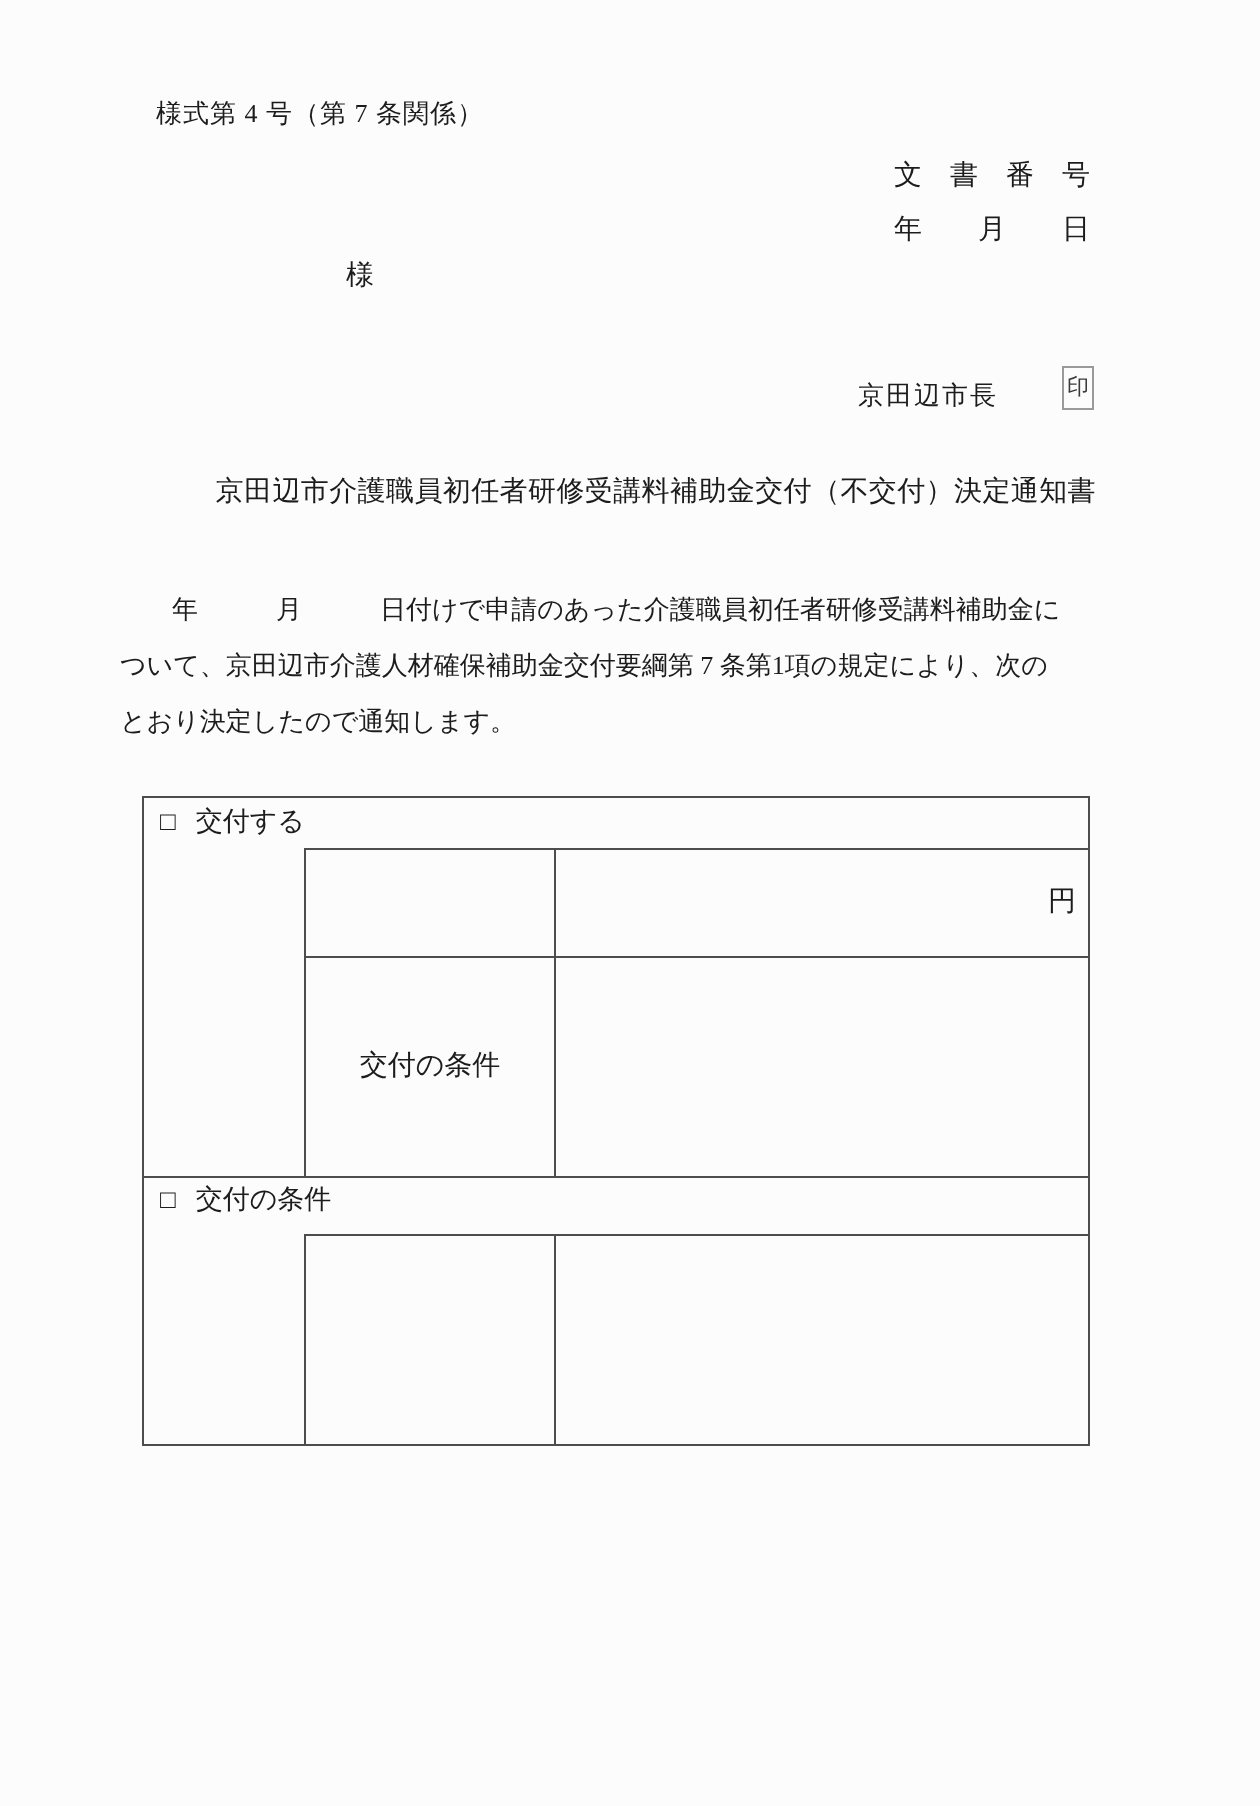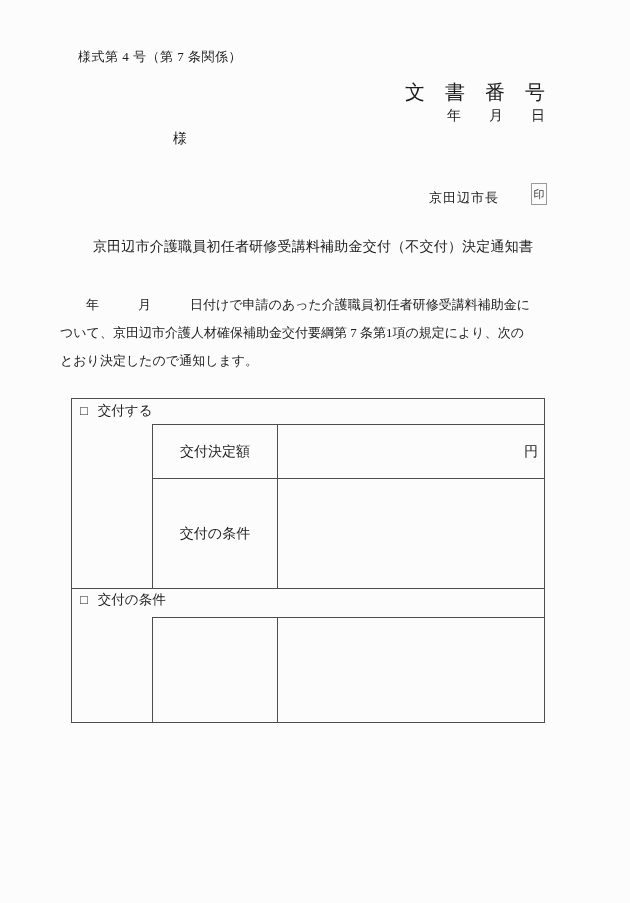--- a/index.html
+++ b/index.html
@@ -6,31 +6,31 @@
   .page{
     position:relative;
     width:630px;height:903px;
     background:#fcfcfc;
     color:#1c1c1c;
     font-family:"Liberation Serif","DejaVu Serif",serif;
     overflow:hidden;
   }
   .abs{position:absolute;line-height:1;}
   .form-number{left:78px;top:50px;font-size:13px;letter-spacing:.5px;}
-  .doc-number{right:85px;top:82px;font-size:20px;}
+  .doc-number{right:85px;top:82px;font-size:14px;}
   .date-line{right:85px;top:109px;font-size:14px;}
   .addressee{left:173px;top:132px;font-size:14px;}
   .sender{left:397px;top:191px;font-size:13px;letter-spacing:1px;margin-left:32px;}
   .seal-box{
     left:531px;top:183px;width:14px;height:20px;
     border:1px solid #9a9a9a;
     display:flex;align-items:center;justify-content:center;
     font-size:11px;color:#3a3a3a;
   }
-  .doc-title{left:78px;top:240px;width:470px;text-align:center;font-size:14px;letter-spacing:.2px;}
+  .doc-title{left:78px;top:240px;width:470px;text-align:right;font-size:14px;letter-spacing:.2px;}
   .body-text{left:60px;top:291px;width:540px;font-size:13px;}
   .body-text .line{line-height:28px;white-space:pre;}
   
   .tbl{
     left:71px;top:398px;width:474px;height:325px;
     border:1px solid #4d4d4d;
     box-sizing:border-box;
     font-size:14px;
   }
   .tbl .ln{position:absolute;background:#4d4d4d;}
@@ -91,21 +91,20 @@
     <div class="ln h1"></div>
     <div class="ln h2"></div>
     <div class="ln h3"></div>
     <div class="ln h4"></div>
 
     <div class="check-row" style="left:8px;top:5px;">
       <span class="box">□</span>
       <span>交付する</span>
     </div>
 
-    <div class="cell center amount-label">交付決定額</div>
     <div class="cell end amount-value">
       <span></span>
       <span>円</span>
     </div>
 
     <div class="cell center cond-label">交付の条件</div>
     <div class="cell cond-value"></div>
 
     <div class="check-row" style="left:8px;top:194px;">
       <span class="box">□</span>

